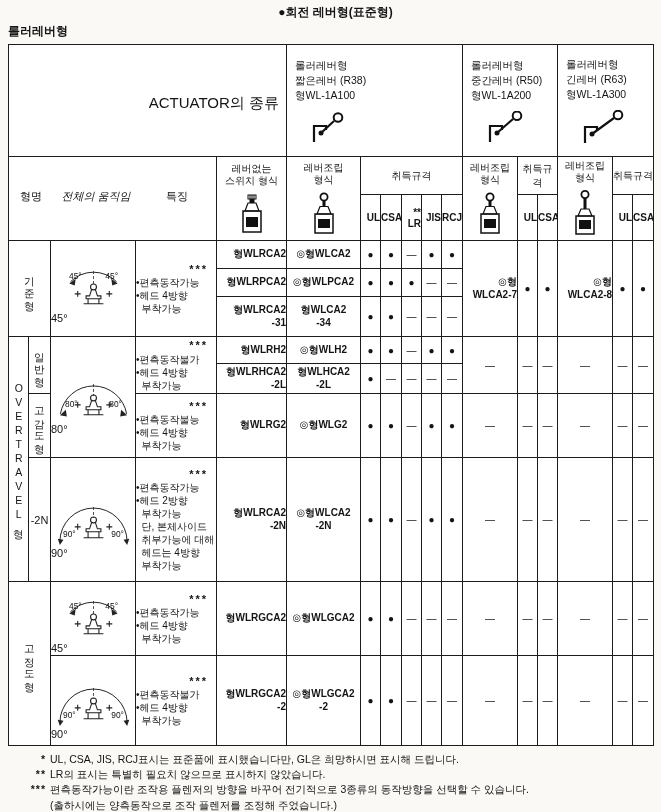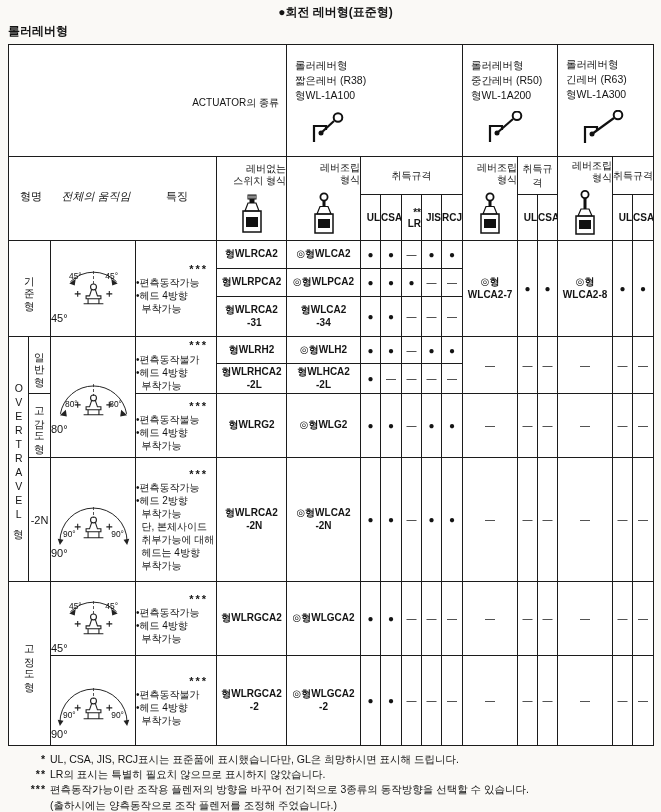--- a/index.html
+++ b/index.html
@@ -16,50 +16,50 @@
 
   table.main{border-collapse:collapse;table-layout:fixed;width:645px;background:#fff;}
   table.main td{border:1px solid #1c1c1c;padding:0;vertical-align:middle;font-size:10px;overflow:hidden;}
 
   tr.hA{height:112px;} tr.hB1{height:38px;} tr.hB2{height:46px;}
   tr.r1{height:28px;} tr.r2{height:28px;} tr.r3{height:40px;}
   tr.r4{height:27px;} tr.r5{height:30px;} tr.r6{height:64px;}
   tr.r7{height:124px;} tr.r8{height:74px;} tr.r9{height:90px;}
 
   td.corner{vertical-align:top;border-bottom:none;}
-  .corner-label{text-align:right;padding:5px 7px 0 0;font-size:10px;}
+  .corner-label{text-align:right;padding:5px 7px 0 0;font-size:15px;}
   td.left-head{border-top:none;vertical-align:bottom;}
   .left-cols{display:flex;padding-bottom:5px;}
   .left-cols span{text-align:center;font-size:11px;}
   .lc1{flex:0 0 44px;} .lc2{flex:0 0 86px;font-style:italic;} .lc3{flex:0 0 76px;}
 
   td.act{vertical-align:top;}
   .act-inner{padding:4px 2px 0 8px;font-size:10.5px;line-height:1.4;}
   .act svg{display:block;margin:8px 0 0 20px;}
 
-  td.subhead{text-align:right;vertical-align:top;padding-top:4px;font-size:10px;line-height:1.25;}
+  td.subhead{text-align:center;vertical-align:top;padding-top:4px;font-size:10px;line-height:1.25;}
   td.subhead svg{display:block;margin:5px auto 0;}
   td.stdlabel{text-align:center;font-size:10.5px;}
   td.std{text-align:right;font-size:9.5px;line-height:1.1;font-weight:bold;}
 
   .ml{white-space:pre-line;}
   .pw{white-space:pre-wrap;}
 
   td.glabel{text-align:center;}
   .vlabel{writing-mode:vertical-rl;text-orientation:upright;font-size:10.5px;letter-spacing:2px;display:inline-block;line-height:1;}
   .hlabel{font-size:11px;}
 
   td.movement{}
   td.movement svg{display:block;margin:0 auto;}
   .cap{font-size:11px;margin-top:1px;}
 
   td.features{padding:3px 4px 3px 7px;font-size:10px;line-height:1.3;}
   .stars{text-align:right;padding-right:8px;font-size:11px;letter-spacing:2px;font-weight:bold;}
 
-  td.model{text-align:center;padding-left:5px;font-weight:bold;font-size:10.5px;line-height:1.25;}
+  td.model{text-align:right;padding-left:5px;font-weight:bold;font-size:10.5px;line-height:1.25;}
   td.model.center{text-align:center;padding-left:0;}
   td.mark{text-align:center;font-size:12px;}
 
   
   .arc{fill:none;stroke:#222;stroke-width:1;}
   .dash{fill:none;stroke:#222;stroke-width:.8;stroke-dasharray:3,2;}
   .ah{fill:#222;}
   .ang{font-size:8.5px;fill:#111;}
   .sil path,.sil circle{fill:none;stroke:#222;stroke-width:1.1;}
   .ic path,.ic circle,.ic rect,.ic line{stroke:#111;}

